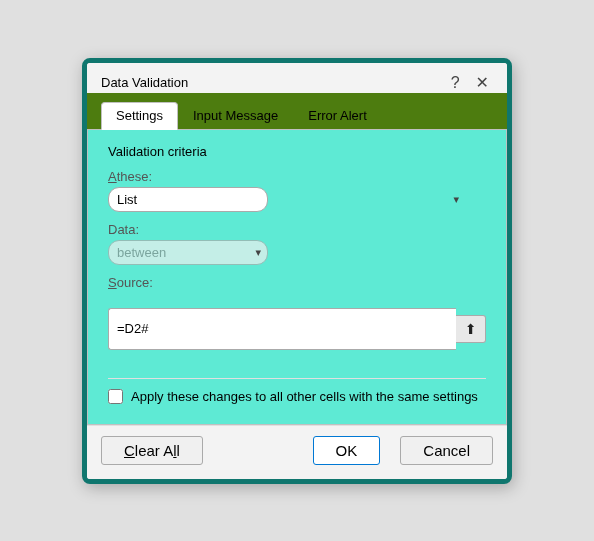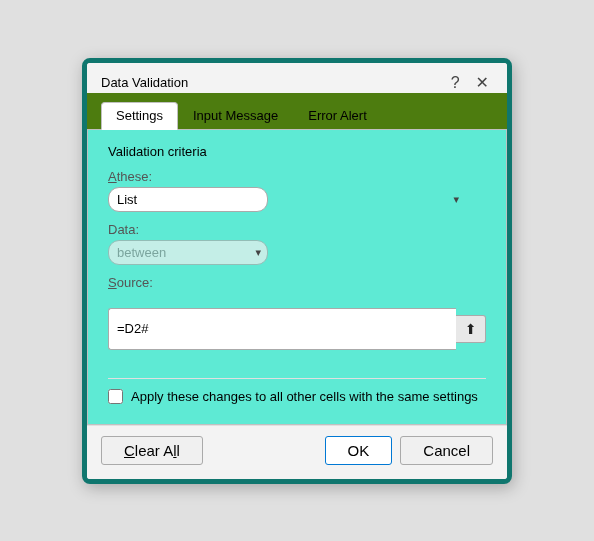--- a/index.html
+++ b/index.html
@@ -216,21 +216,21 @@
       display: flex;
       align-items: center;
       justify-content: space-between;
       padding: 10px 14px 14px 14px;
       background: #f3f3f3;
       border-top: 1px solid #e0e0e0;
     }
     .footer-left {}
     .footer-right {
       display: flex;
-      gap: 8px;
+      gap: 20px;
       padding-left: 48px;
     }
     .btn {
       padding: 5px 22px;
       font-size: 15px;
       border-radius: 3px;
       cursor: pointer;
       border: 1px solid #aaa;
       background: #f0f0f0;
       color: #000;

